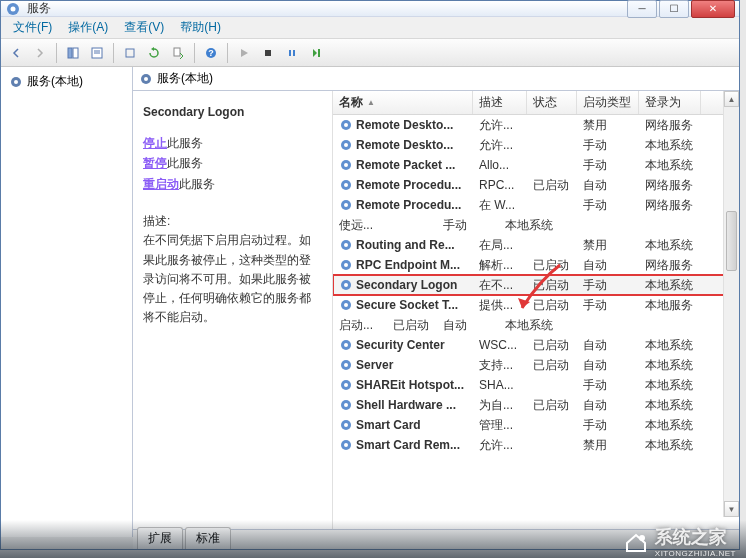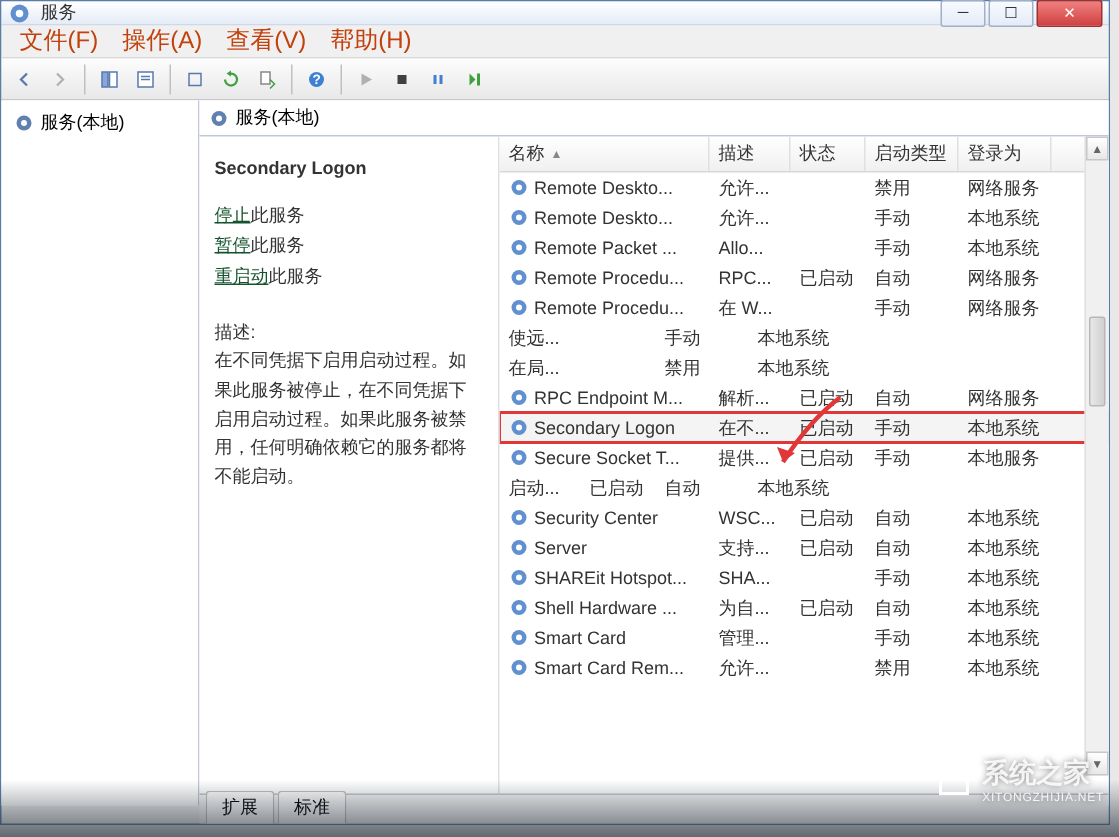--- a/index.html
+++ b/index.html
@@ -8,67 +8,67 @@
 .window { position: absolute; top: 0; left: 0; width: 740px; height: 550px; border: 1px solid #5a7ca8; background: #f0f0f0; }
 
 .titlebar { height: 16px; background: linear-gradient(#ffffff, #e4ecf7); display: flex; align-items: center; padding: 0 4px; border-bottom: 1px solid #d0d8e8; }
 .titlebar .icon { width: 16px; height: 16px; margin-right: 6px; }
 .titlebar .title { flex: 1; font-size: 12px; color: #333; }
 .winbtns { display: flex; gap: 2px; }
 .winbtn { width: 30px; height: 18px; border: 1px solid #a0b0c8; background: linear-gradient(#f8fbff,#e4ecf7); display: flex; align-items: center; justify-content: center; font-size: 10px; color: #333; border-radius: 2px; }
 .winbtn.close { background: linear-gradient(#f08080,#d04040); color: #fff; border-color: #a03030; width: 44px; }
 
 .menubar { height: 22px; background: #f0f0f0; display: flex; align-items: center; padding: 0 4px; border-bottom: 1px solid #d8d8d8; }
-.menuitem { padding: 2px 8px; font-size: 16px; color: #c2410c; cursor: default; }
+.menuitem { padding: 2px 8px; font-size: 12px; color: #0369a1; cursor: default; }
 
 .toolbar { height: 28px; background: linear-gradient(#fdfdfd,#e8e8e8); display: flex; align-items: center; padding: 0 4px; border-bottom: 1px solid #c8c8c8; gap: 2px; }
 .tbtn { width: 22px; height: 22px; border: 1px solid transparent; display: flex; align-items: center; justify-content: center; }
 .tsep { width: 1px; height: 20px; background: #c0c0c0; margin: 0 3px; }
 
 .body { display: flex; height: calc(100% - 78px); background: #fff; }
 .leftpane { width: 132px; border-right: 1px solid #c0c8d8; background: #fff; padding: 4px; }
 .leftitem { display: flex; align-items: center; gap: 4px; font-size: 12px; padding: 2px 4px; }
 
 .rightpane { flex: 1; display: flex; flex-direction: column; background: #fff; position: relative; }
 .rightheader { height: 24px; border-bottom: 1px solid #c0c8d8; display: flex; align-items: center; padding: 0 6px; font-size: 12px; gap: 4px; }
 
 .rightbody { flex: 1; display: flex; overflow: hidden; }
 .detailpane { width: 200px; padding: 14px 10px; font-size: 12px; color: #333; border-right: 1px solid #e0e0e0; }
 .detailpane h3 { font-size: 12px; font-weight: bold; margin-bottom: 14px; }
 .detailpane .links { margin-bottom: 18px; line-height: 1.7; }
-.detailpane .links .lnk { color: #14532d; text-decoration: underline; cursor: pointer; }
+.detailpane .links .lnk { color: #8b5cf6; text-decoration: underline; cursor: pointer; font-weight: bold; }
 .detailpane .desc { line-height: 1.6; }
 
 .listpane { flex: 1; display: flex; flex-direction: column; overflow: hidden; }
 .listheader { height: 24px; display: flex; border-bottom: 1px solid #d8d8d8; background: linear-gradient(#ffffff,#f0f0f0); }
 .lhcol { font-size: 12px; padding: 3px 6px; border-right: 1px solid #e0e0e0; color: #333; display: flex; align-items: center; }
 .lhcol .sorticon { margin-left: 4px; color: #888; font-size: 8px; }
 
 .listbody { flex: 1; overflow-y: auto; overflow-x: hidden; position: relative; }
 .row { display: flex; height: 20px; align-items: center; font-size: 12px; color: #333; }
 .row.highlight { background: #f4f4f4; outline: 2px solid #e03838; outline-offset: -1px; }
 .cell { padding: 0 6px; white-space: nowrap; overflow: hidden; text-overflow: ellipsis; display: flex; align-items: center; gap: 3px; }
 .svcicon { width: 14px; height: 14px; flex-shrink: 0; }
 
-.c-name { width: 140px; }
+.c-name { width: 140px; font-weight: bold; }
 .c-desc { width: 54px; text-align: right; }
 .c-status { width: 50px; }
 .c-start { width: 62px; }
 .c-logon { width: 62px; }
 
 .tabs { height: 20px; display: flex; align-items: flex-end; padding-left: 4px; border-top: 1px solid #c0c8d8; background: #f8f8f8; position: absolute; bottom: 0; left: 132px; right: 0; }
 .tab { font-size: 12px; padding: 2px 10px; border: 1px solid #c0c0c0; border-bottom: none; background: #fff; margin-right: 2px; border-radius: 3px 3px 0 0; }
 .tab.active { background: #fff; }
 
 .gear-svg { fill: #6080b0; }
 
 .arrow-annotation { position: absolute; top: 260px; left: 510px; pointer-events: none; z-index: 10; }
 .arrow-annotation svg { width: 60px; height: 60px; }
 
-.watermark { position: absolute; bottom: 22px; right: 10px; color: rgba(255,255,255,0.85); font-size: 18px; display: flex; align-items: center; gap: 6px; text-shadow: 0 0 4px rgba(0,0,0,0.5); z-index: 20; }
+.watermark { position: absolute; bottom: 0; right: 10px; color: rgba(255,255,255,0.85); font-size: 18px; display: flex; align-items: center; gap: 6px; text-shadow: 0 0 4px rgba(0,0,0,0.5); z-index: 20; }
 .watermark .logo { width: 26px; height: 26px; }
 
 .scrollbar { position: absolute; right: 0; top: 24px; bottom: 20px; width: 16px; background: #f0f0f0; border-left: 1px solid #e0e0e0; }
 .scrollbtn { height: 16px; background: linear-gradient(#fff,#e8e8e8); border: 1px solid #c8c8c8; display: flex; align-items: center; justify-content: center; font-size: 8px; color: #666; }
 .scrollthumb { position: absolute; top: 120px; left: 2px; right: 2px; height: 60px; background: linear-gradient(90deg,#e8e8e8,#d0d0d0); border: 1px solid #b8b8b8; border-radius: 2px; }
 
 .footer-dark { position: absolute; bottom: 0; left: 0; right: 0; height: 38px; background: linear-gradient(rgba(40,50,60,0),rgba(40,50,60,0.7)); }
 </style>
 </head>
 <body>
@@ -193,21 +193,21 @@
       <div class="rightbody">
         <div class="detailpane">
           <h3>Secondary Logon</h3>
           <div class="links">
             <div><span class="lnk">停止</span><span>此服务</span></div>
             <div><span class="lnk">暂停</span><span>此服务</span></div>
             <div><span class="lnk">重启动</span><span>此服务</span></div>
           </div>
           <div class="desc">
             <div>描述:</div>
-            <div>在不同凭据下启用启动过程。如果此服务被停止，在不同凭据下启用启动过程。如果此服务被禁用，任何明确依赖它的服务都将不能启动。</div>
+            <div>在不同凭据下启用启动过程。如果此服务被停止，这种类型的登录访问将不可用。如果此服务被停止，任何明确依赖它的服务都将不能启动。</div>
           </div>
         </div>
 
         <div class="listpane">
           <div class="listheader">
             <div class="lhcol c-name">
                 <span>名称</span>
                 <span class="sorticon">▲</span>
               </div>
             <div class="lhcol c-desc">描述</div>
@@ -281,20 +281,27 @@
                 <div class="cell c-start">手动</div>
                 <div class="cell c-logon">网络服务</div>
               </div>
               <div class="row">
                 <div class="cell c-desc">使远...</div>
                 <div class="cell c-status"></div>
                 <div class="cell c-start">手动</div>
                 <div class="cell c-logon">本地系统</div>
               </div>
               <div class="row">
+                <div class="cell c-name">
+                  <svg class="svcicon" viewBox="0 0 14 14">
+                    <circle cx="7" cy="7" r="5" fill="#6090d0"></circle>
+                    <circle cx="7" cy="7" r="2" fill="#fff"></circle>
+                  </svg>
+                  <span>Routing and Re...</span>
+                </div>
                 <div class="cell c-desc">在局...</div>
                 <div class="cell c-status"></div>
                 <div class="cell c-start">禁用</div>
                 <div class="cell c-logon">本地系统</div>
               </div>
               <div class="row">
                 <div class="cell c-name">
                   <svg class="svcicon" viewBox="0 0 14 14">
                     <circle cx="7" cy="7" r="5" fill="#6090d0"></circle>
                     <circle cx="7" cy="7" r="2" fill="#fff"></circle>

